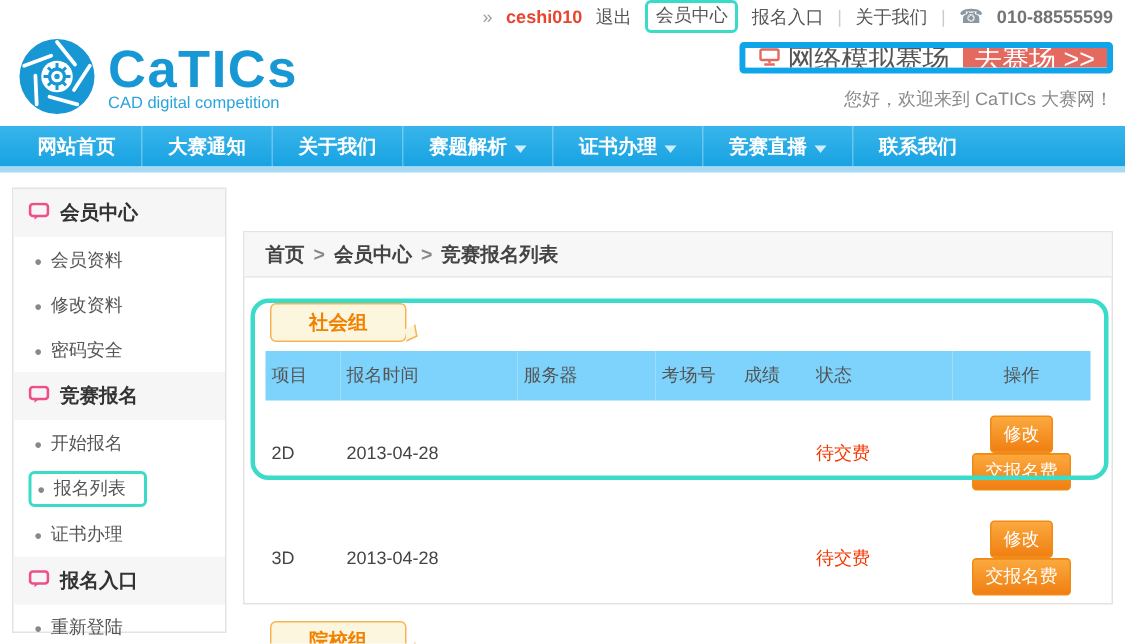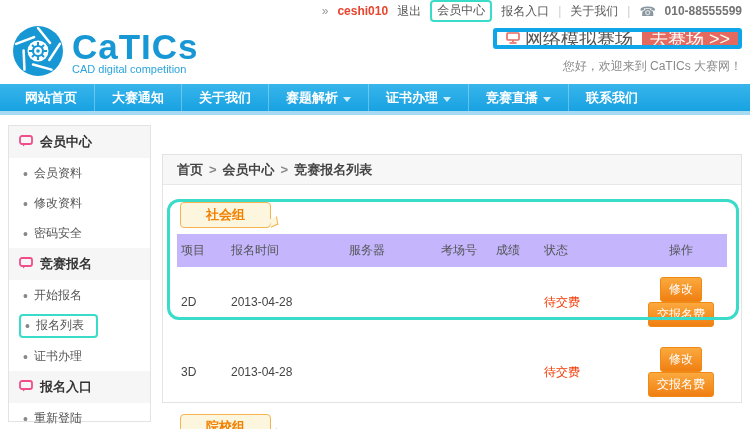--- a/index.html
+++ b/index.html
@@ -43,21 +43,21 @@
 
   .main { position:absolute; left:162px; top:5px; width:580px; height:249px; border:1px solid #e3e3e3; background:#fff;margin-top:34px; }
   .breadcrumb { height:30px; background:#f7f7f7; border-bottom:1px solid #e8e8e8; display:flex; align-items:center; gap:6px; padding:0 14px; font-size:13px; font-weight:bold; color:#444; }
   .breadcrumb .bc-sep { color:#888; font-weight:bold; }
   .main-body { padding:10px 14px 0 14px; }
 
   .group-tab { display:inline-block; background:#fdf6df; border:1px solid #f6b352; color:#f18101; font-weight:bold; font-size:13px; padding:3px 25px; border-radius:4px; position:relative; margin:7px 0 6px 3px; }
   .group-tab::after { content:""; position:absolute; right:-8px; bottom:1px; width:7px; height:7px; background:#fdf6df; border-right:1px solid #f6b352; border-bottom:1px solid #f6b352; transform:rotate(-25deg) skewX(-15deg); }
 
   table.report { width:100%; border-collapse:collapse; font-size:12px; color:#444; table-layout:fixed; }
-  table.report thead td { background:#c4b5fd; padding:8px 4px; color:#555; }
+  table.report thead td { background:#7dd3fc; padding:8px 4px; color:#555; }
   table.report tbody td { padding:10px 4px; }
   td.col-action { text-align:center; }
   .status-unpaid { color:#f43800; }
   .btn-orange { display:inline-block; background:linear-gradient(180deg,#fba93e,#f07f12); color:#fff; border:1px solid #ef8a17; border-radius:3px; padding:3px 8px; font-size:12px; margin:0 3px; cursor:pointer; white-space:nowrap; }
 
   .annotation-box { position:absolute; border:3px solid #3adcc9; border-radius:12px; pointer-events:none; }
   .annotation-society { left:4px; top:44px; width:572px; height:121px; }
 </style>
 </head>
 <body>

